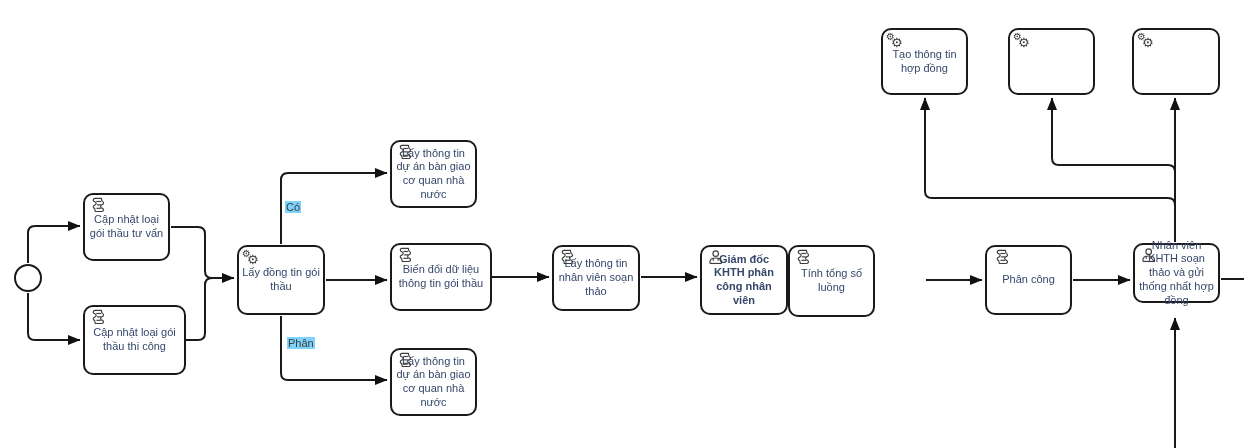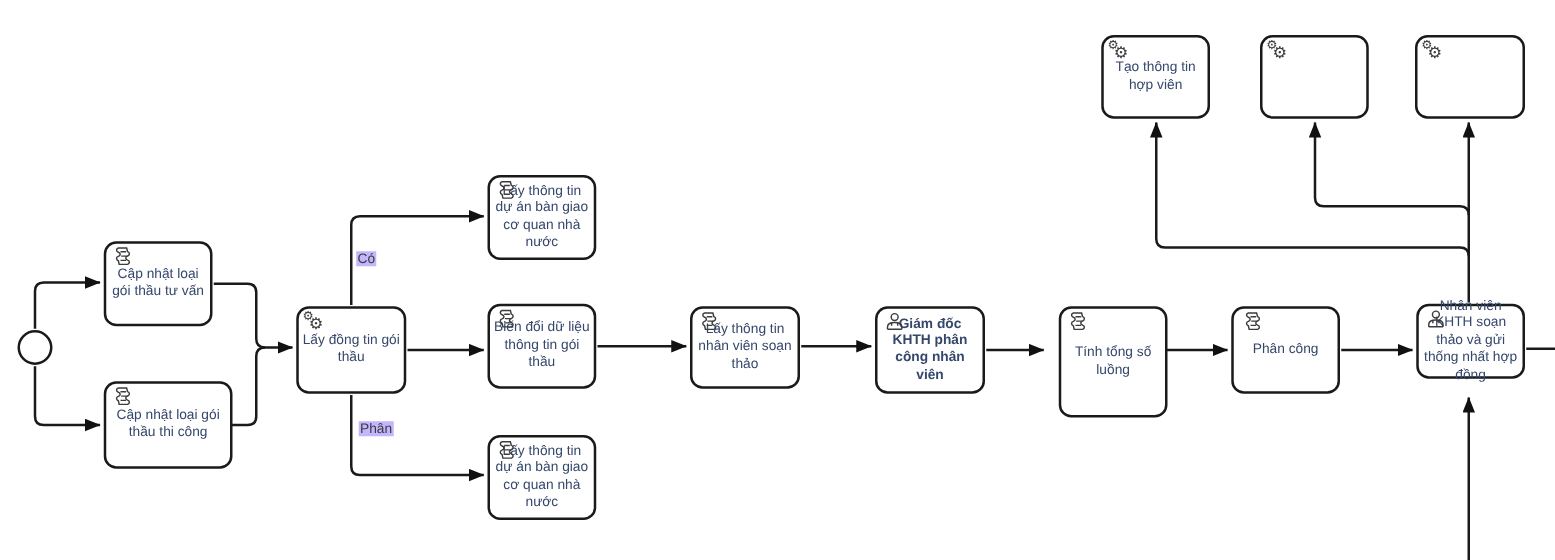--- a/index.html
+++ b/index.html
@@ -43,21 +43,21 @@
     left:14px;top:264px;
     width:28px;height:28px;
     border:2px solid #1a1a1a;
     border-radius:50%;
     background:#ffffff;
   }
   .edge-label{
     position:absolute;
     font-size:11px;
     color:#3c3c3c;
-    background:#c4b5fd;
+    background:#7dd3fc;
     padding:0 1px;
   }
 </style>
 </head>
 <body>
 
 <div id="canvas">
 
   <svg id="edges" xmlns="http://www.w3.org/2000/svg">
     <defs>
@@ -121,21 +121,21 @@
       </div>
       <div class="node" style="left: 390px; top: 140px; width: 87px; height: 68px;">
         <span class="icon"><svg width="16" height="16" viewBox="0 0 15 15" fill="none" stroke="#3d3d3d" stroke-width="1.1">
             <path d="M4.4,1.3 C2.6,1.8 2.6,3.9 4.4,4.5 C6.2,5.1 6.2,7 4.4,7.6 C2.6,8.2 2.6,10.3 4.4,10.9 L5,13.6 L11.3,13.6 C13.1,13.1 13.1,11 11.3,10.4 C9.5,9.8 9.5,7.9 11.3,7.3 C13.1,6.7 13.1,4.6 11.3,4 L10.6,1.3 Z"></path>
             <path d="M6,4.2 L10.2,4.2"></path>
             <path d="M6.5,7.4 L10.7,7.4"></path>
             <path d="M6,10.6 L10.2,10.6"></path>
           </svg></span>
         <span>Lấy thông tin dự án bàn giao cơ quan nhà nước</span>
       </div>
-      <div class="node" style="left: 390px; top: 243px; width: 87px; height: 68px;">
+      <div class="node" style="left: 390px; top: 243px; width: 102px; height: 68px;">
         <span class="icon"><svg width="16" height="16" viewBox="0 0 15 15" fill="none" stroke="#3d3d3d" stroke-width="1.1">
             <path d="M4.4,1.3 C2.6,1.8 2.6,3.9 4.4,4.5 C6.2,5.1 6.2,7 4.4,7.6 C2.6,8.2 2.6,10.3 4.4,10.9 L5,13.6 L11.3,13.6 C13.1,13.1 13.1,11 11.3,10.4 C9.5,9.8 9.5,7.9 11.3,7.3 C13.1,6.7 13.1,4.6 11.3,4 L10.6,1.3 Z"></path>
             <path d="M6,4.2 L10.2,4.2"></path>
             <path d="M6.5,7.4 L10.7,7.4"></path>
             <path d="M6,10.6 L10.2,10.6"></path>
           </svg></span>
         <span>Biến đổi dữ liệu thông tin gói thầu</span>
       </div>
       <div class="node" style="left: 390px; top: 348px; width: 87px; height: 68px;">
         <span class="icon"><svg width="16" height="16" viewBox="0 0 15 15" fill="none" stroke="#3d3d3d" stroke-width="1.1">
@@ -158,21 +158,21 @@
       <div class="node" style="left: 700px; top: 245px; width: 88px; height: 70px; font-weight: bold;">
         <span class="icon"><svg width="17" height="17" viewBox="0 0 16 16" fill="none" stroke="#3d3d3d" stroke-width="1.1">
             <circle cx="8.2" cy="4.4" r="2.6"></circle>
             <path d="M2.8,13.6 L2.8,12 C2.8,9.8 5.1,8.5 8.2,8.5 C11.3,8.5 13.6,9.8 13.6,12 L13.6,13.6"></path>
             <path d="M5.9,8.8 L5.9,11"></path>
             <path d="M10.5,8.8 L10.5,11"></path>
             <path d="M2.8,13.6 L13.6,13.6"></path>
           </svg></span>
         <span>Giám đốc KHTH phân công nhân viên</span>
       </div>
-      <div class="node" style="left: 847px; top: 245px; width: 87px; height: 89px;">
+      <div class="node" style="left: 788px; top: 245px; width: 87px; height: 72px;">
         <span class="icon"><svg width="16" height="16" viewBox="0 0 15 15" fill="none" stroke="#3d3d3d" stroke-width="1.1">
             <path d="M4.4,1.3 C2.6,1.8 2.6,3.9 4.4,4.5 C6.2,5.1 6.2,7 4.4,7.6 C2.6,8.2 2.6,10.3 4.4,10.9 L5,13.6 L11.3,13.6 C13.1,13.1 13.1,11 11.3,10.4 C9.5,9.8 9.5,7.9 11.3,7.3 C13.1,6.7 13.1,4.6 11.3,4 L10.6,1.3 Z"></path>
             <path d="M6,4.2 L10.2,4.2"></path>
             <path d="M6.5,7.4 L10.7,7.4"></path>
             <path d="M6,10.6 L10.2,10.6"></path>
           </svg></span>
         <span>Tính tổng số luồng</span>
       </div>
       <div class="node" style="left: 985px; top: 245px; width: 87px; height: 70px; text-align: right;">
         <span class="icon"><svg width="16" height="16" viewBox="0 0 15 15" fill="none" stroke="#3d3d3d" stroke-width="1.1">
@@ -193,21 +193,21 @@
           </svg></span>
         <span>Nhân viên KHTH soạn thảo và gửi thống nhất hợp đồng</span>
       </div>
       <div class="node" style="left: 881px; top: 28px; width: 87px; height: 67px;">
         <span class="icon">
           <span class="gearwrap">
             <span class="gear g1">⚙</span>
             <span class="gear g2">⚙</span>
           </span>
         </span>
-        <span>Tạo thông tin hợp viên</span>
+        <span>Tạo thông tin hợp đồng</span>
       </div>
       <div class="node" style="left: 1008px; top: 28px; width: 87px; height: 67px;">
         <span class="icon">
           <span class="gearwrap">
             <span class="gear g1">⚙</span>
             <span class="gear g2">⚙</span>
           </span>
         </span>
       </div>
       <div class="node" style="left: 1132px; top: 28px; width: 88px; height: 67px;">

